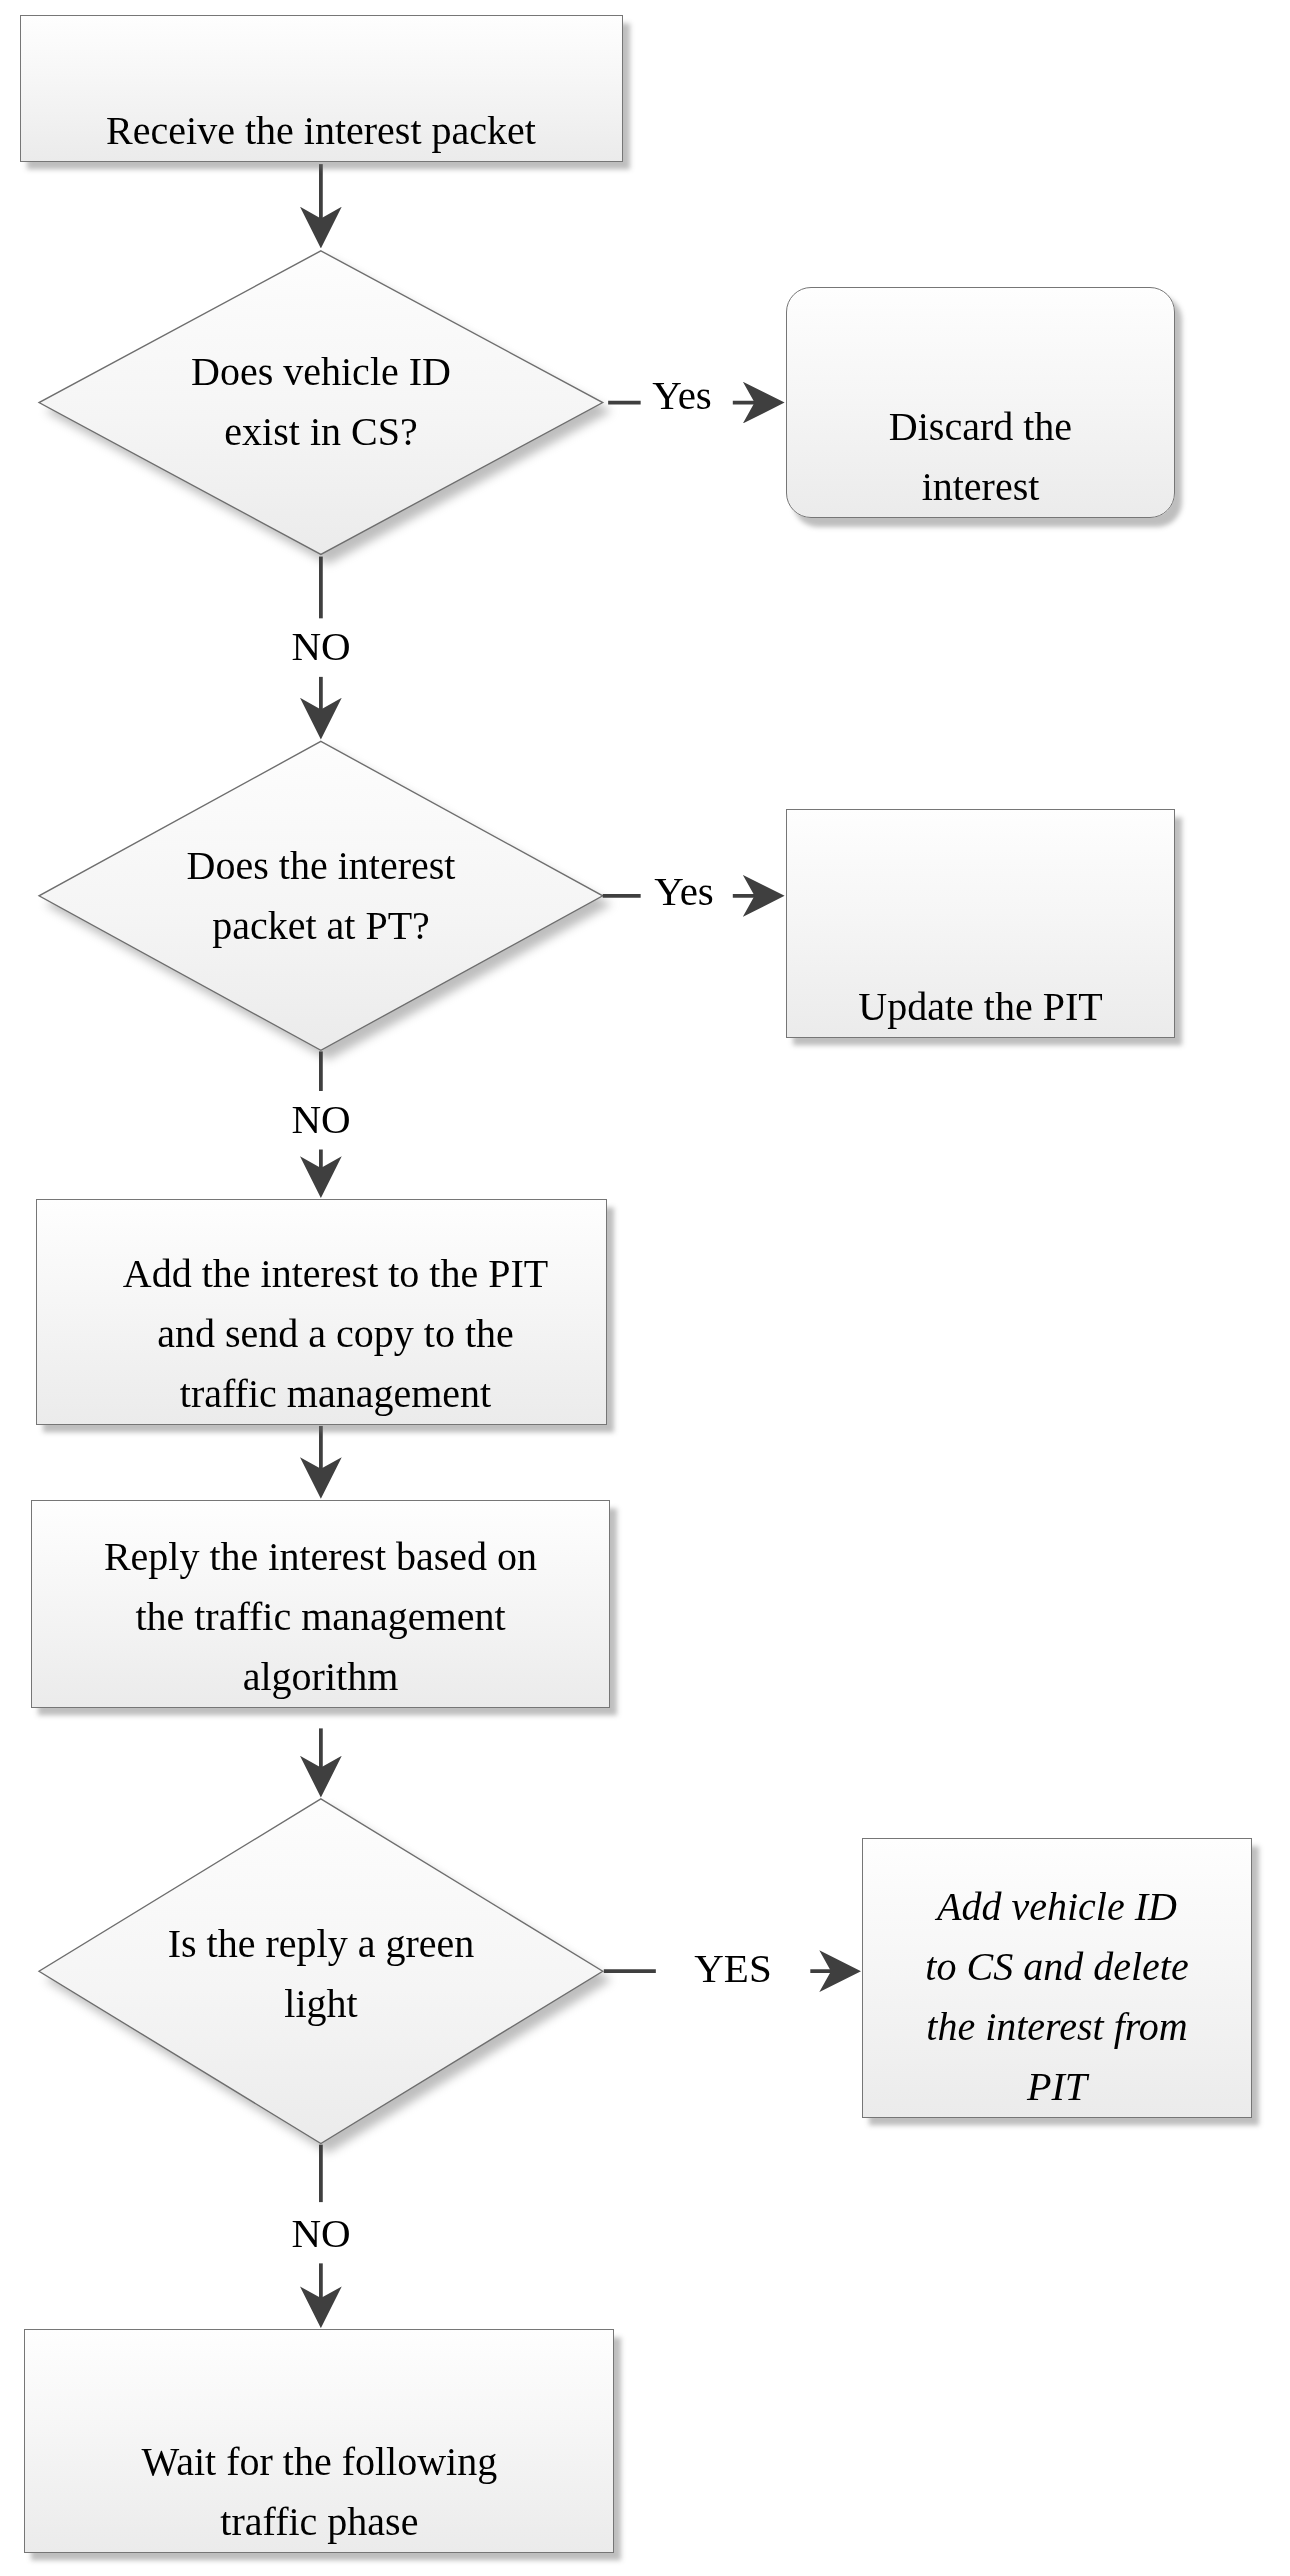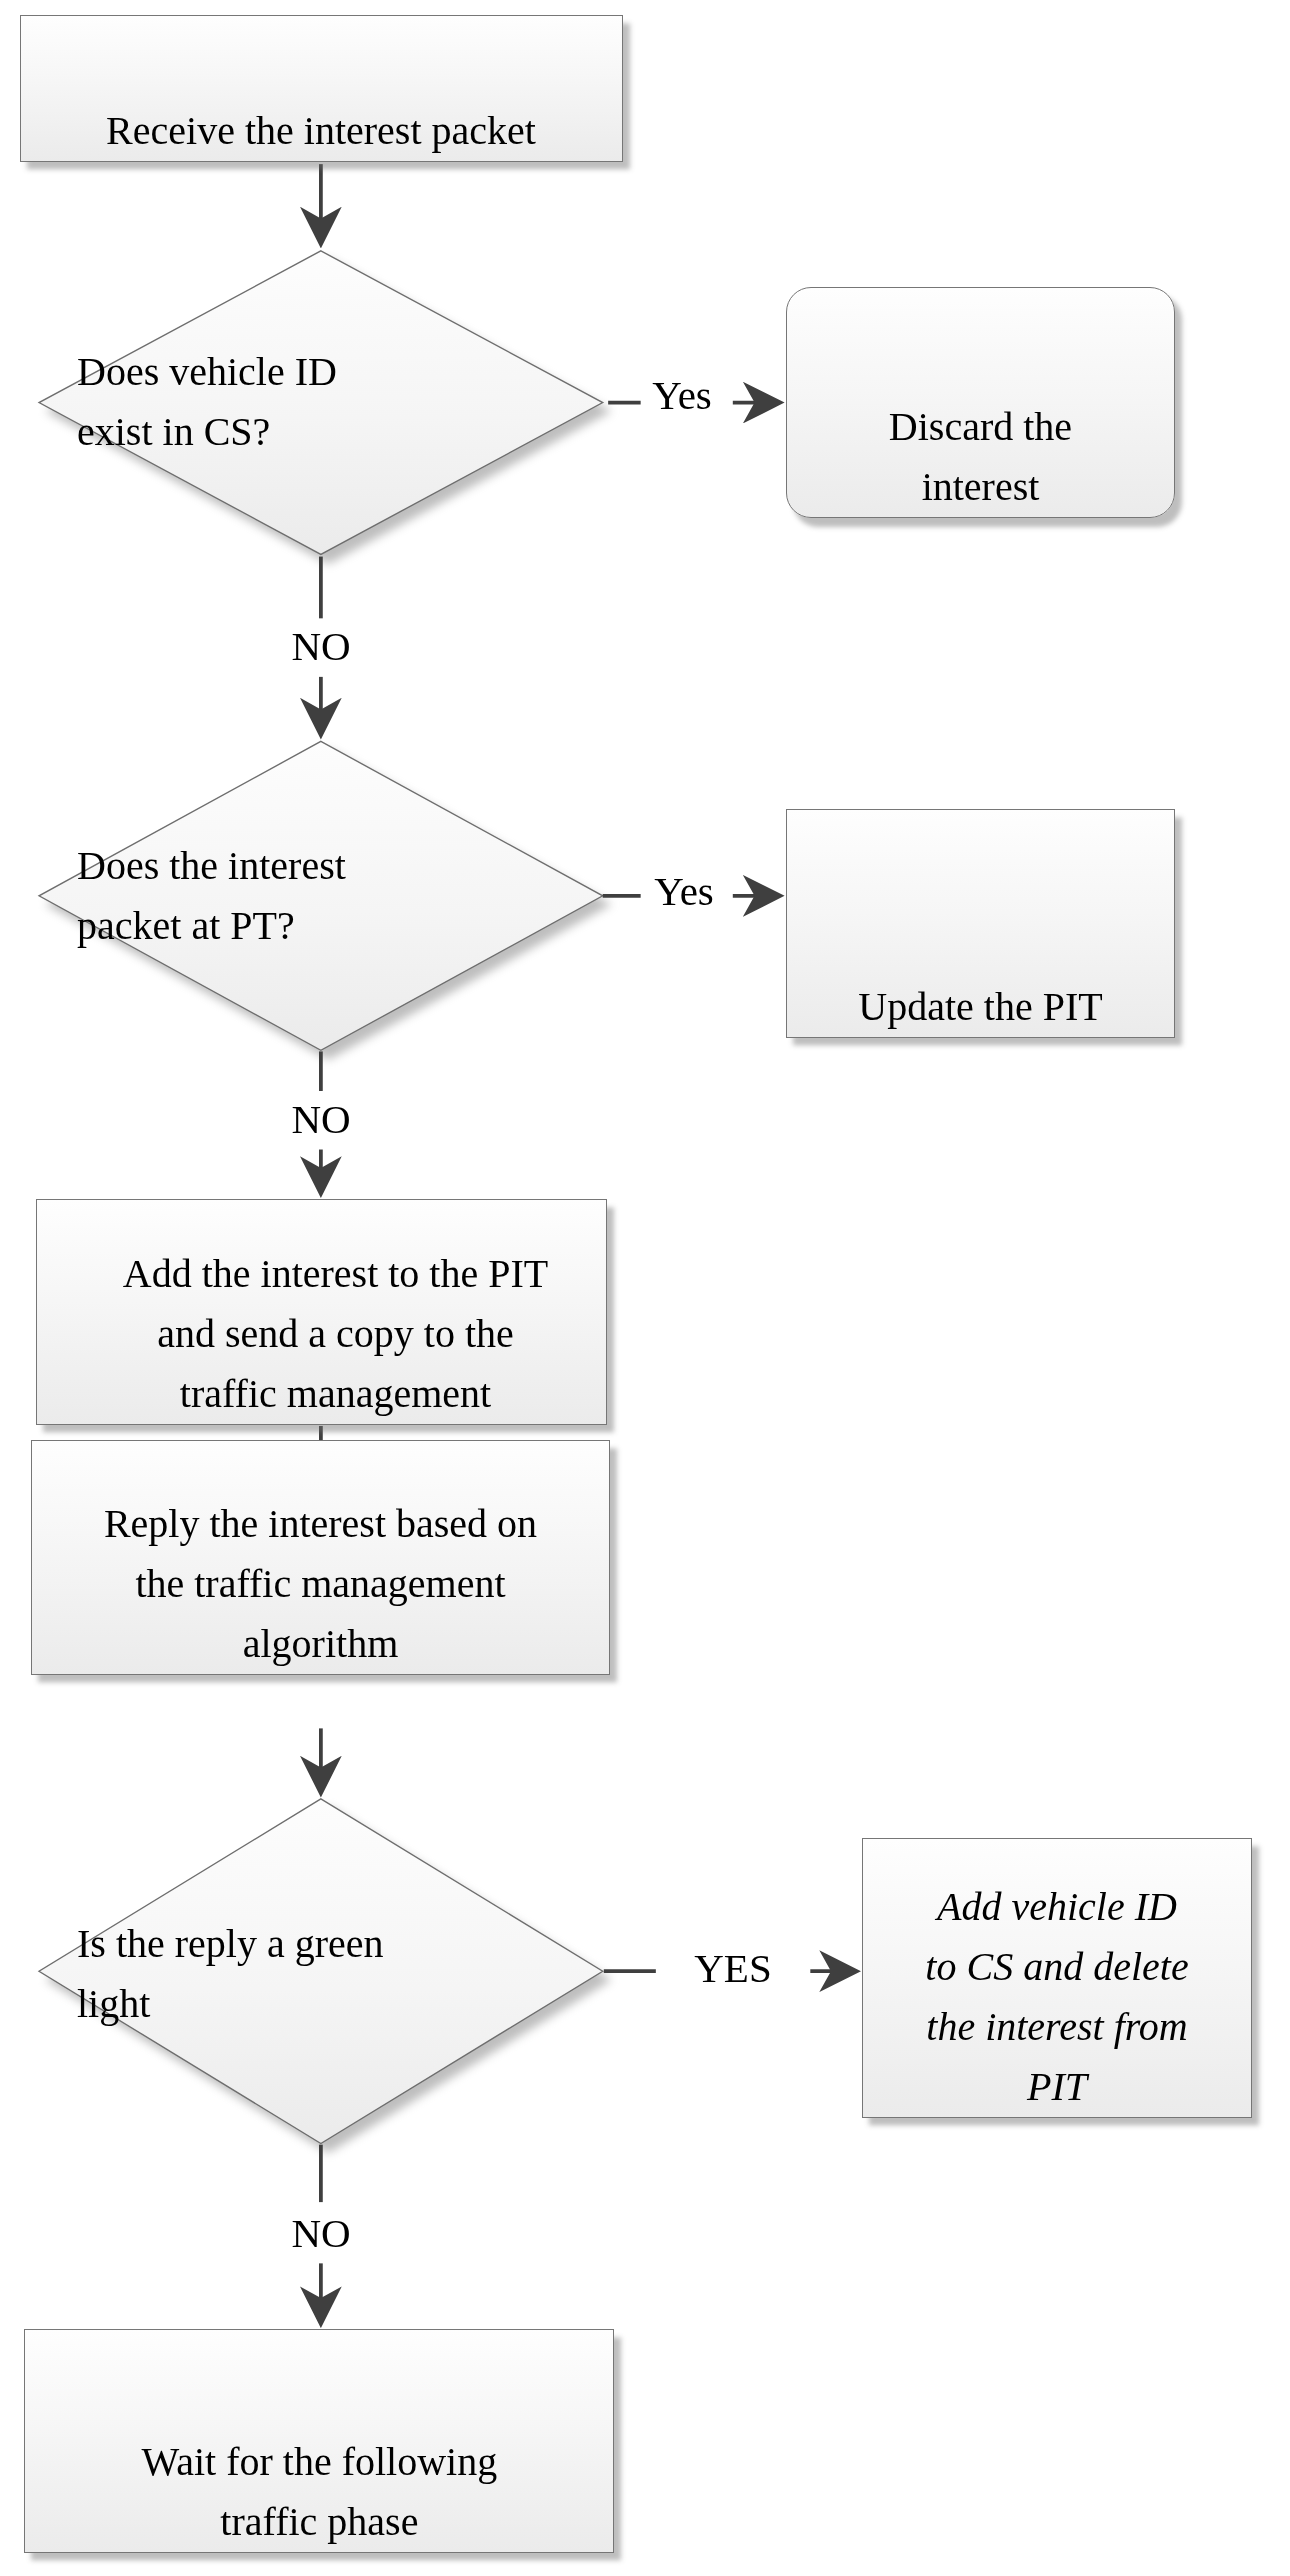--- a/index.html
+++ b/index.html
@@ -51,21 +51,21 @@
     white-space: pre-line;
     text-align: center;
   }
   .diamond-label {
     position: absolute;
     transform: translate(-50%, -50%);
     width: 488px;
     font-size: 40px;
     line-height: 1.5;
     white-space: pre-line;
-    text-align: left;
+    text-align: center;
   }
   .edge-label {
     position: absolute;
     transform: translate(-50%, -50%);
     font-size: 41px;
     line-height: 1;
     white-space: nowrap;
     text-align: center;
   }
 </style>
@@ -127,21 +127,21 @@
   <div class="pbox" style="left:786px; top:781px; width:389px; height:229px;margin-top:28px;">
     <div class="node-label">Update the PIT</div>
   </div>
 
   <div class="pbox" style="left:36px; top:1199px; width:571px; height:226px;padding-left:28px;">
     <div class="node-label">Add the interest to the PIT
 and send a copy to the
 traffic management</div>
   </div>
 
-  <div class="pbox" style="left:31px; top:1440px; width:579px; height:235px;">
+  <div class="pbox" style="left:31px; top:1500px; width:579px; height:208px;">
     <div class="node-label">Reply the interest based on
 the traffic management
 algorithm</div>
   </div>
 
   <div class="pbox" style="left:862px; top:1838px; width:390px; height:280px;font-style:italic;">
     <div class="node-label">Add vehicle ID
 to CS and delete
 the interest from
 PIT</div>

